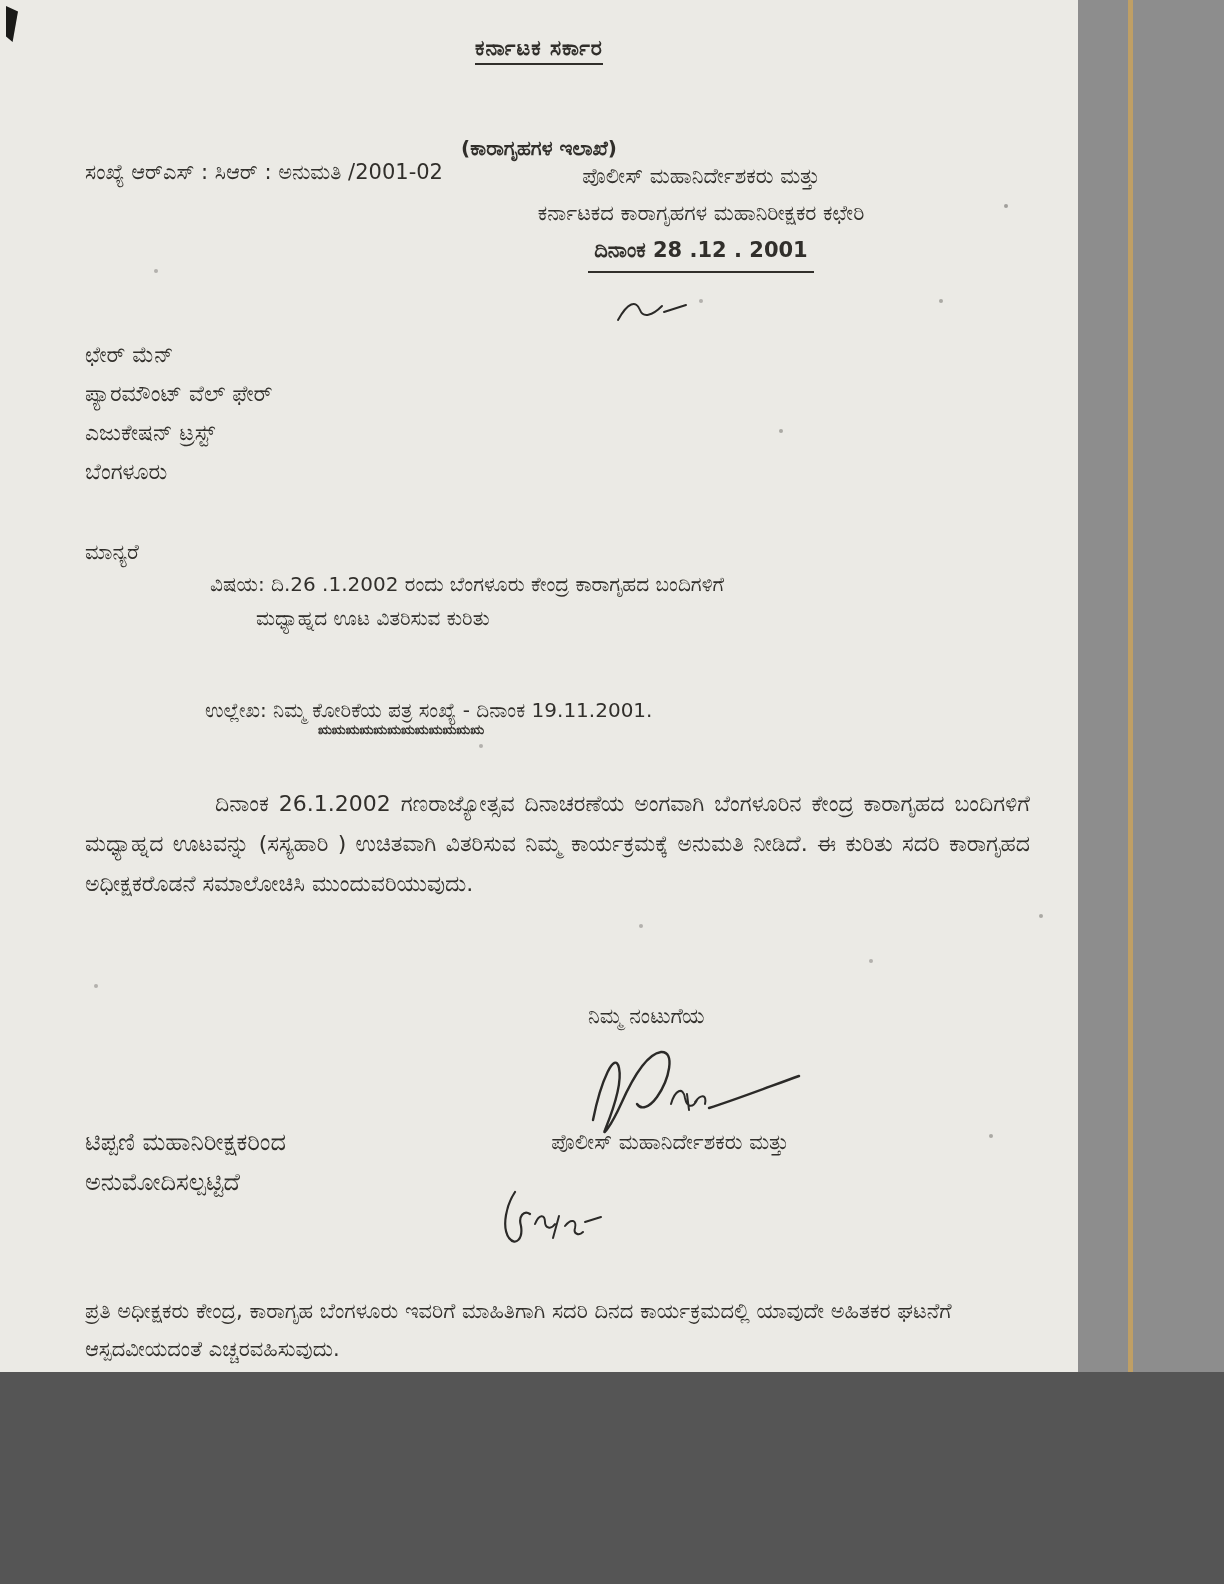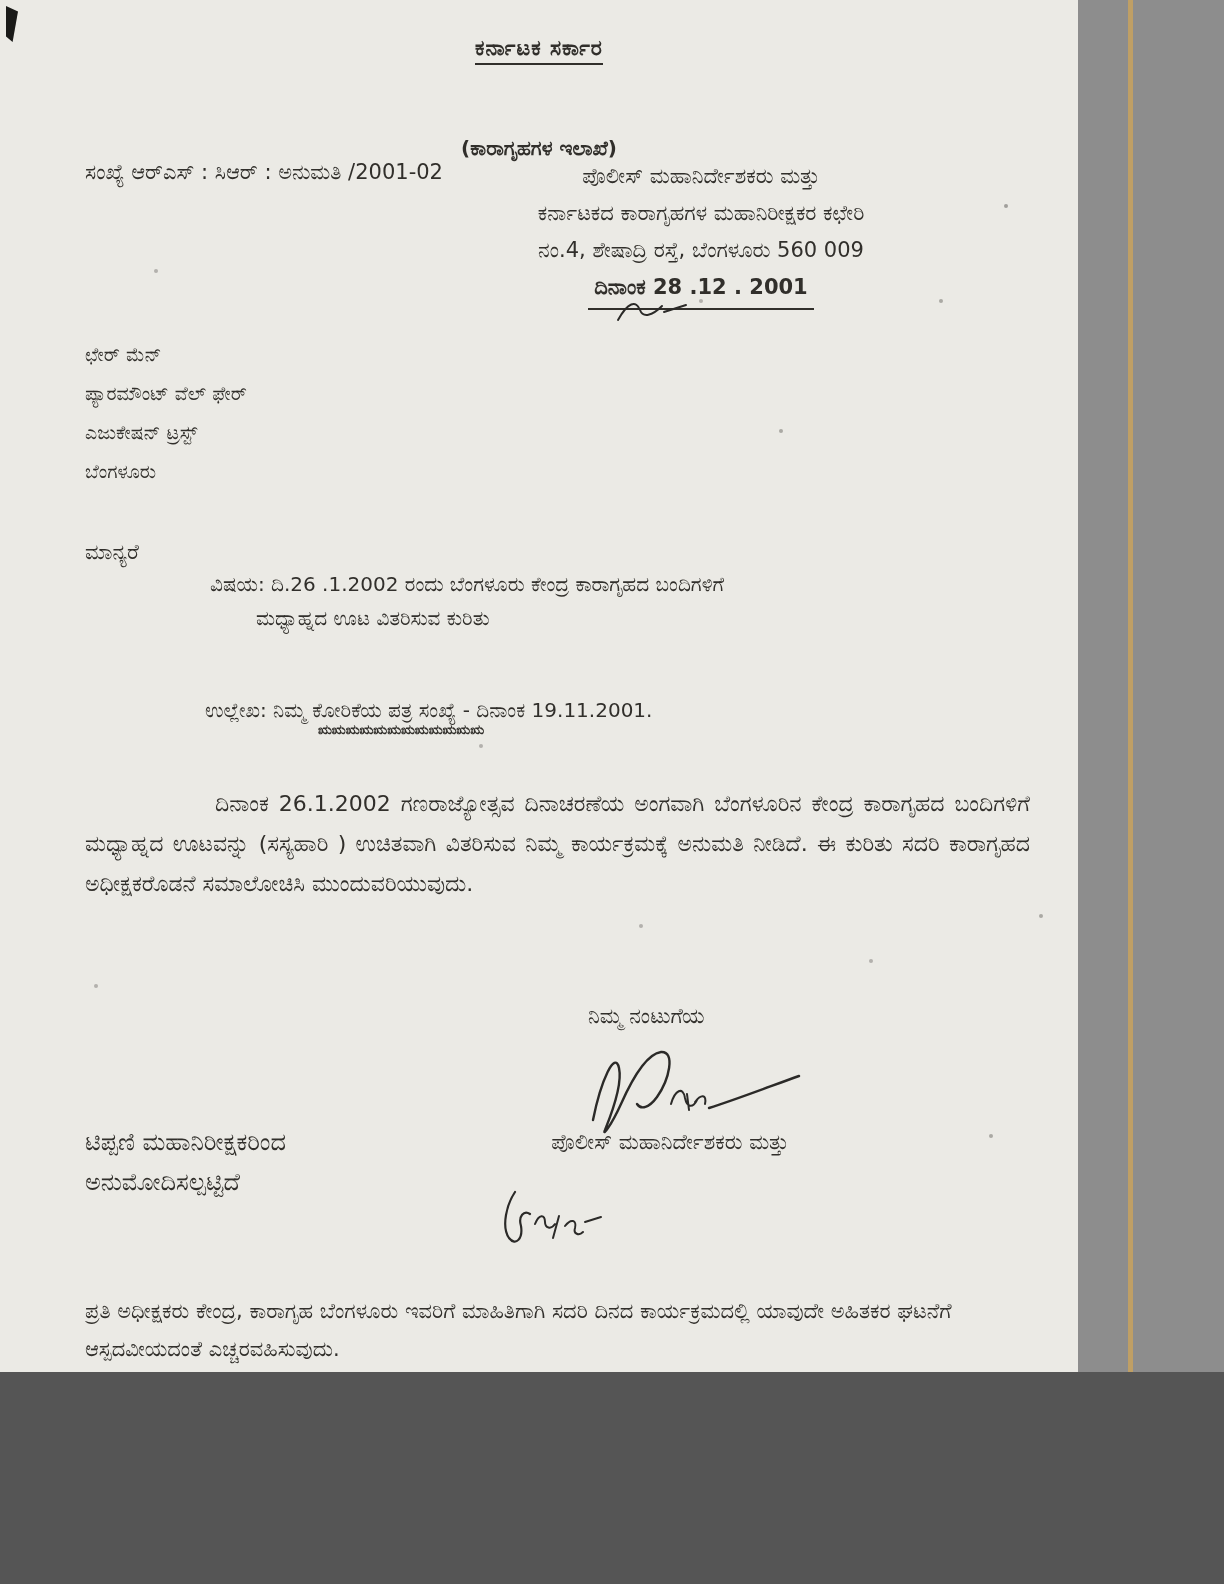--- a/index.html
+++ b/index.html
@@ -26,21 +26,21 @@
       960px 1450px 0 1px rgba(50,48,44,.3), 1010px 1475px 0 1px rgba(50,48,44,.35),
       700px 300px 0 1px rgba(50,48,44,.3), 480px 745px 0 1px rgba(50,48,44,.3);}
   .abs{position:absolute;}
   .center-col{left:0;right:146px;text-align:center;}
   .doc-title{top:36px;font-size:21px;font-weight:bold;letter-spacing:1px;}
   .doc-title span{border-bottom:2px solid #312f2b;padding-bottom:3px;}
   .doc-dept{top:88px;font-size:20px;font-weight:bold;margin-top:48px;}
   .ref-number{left:85px;top:160px;font-size:21px;}
   .office-block{left:478px;top:158px;width:446px;text-align:center;font-size:21px;line-height:37px;}
   .office-date{display:inline-block;border-bottom:2px solid #312f2b;padding:0 6px 2px 6px;font-weight:bold;}
-  .recipient{left:85px;top:335px;font-size:19px;line-height:39px;}
+  .recipient{left:85px;top:335px;font-size:22px;line-height:39px;}
   .salutation{left:85px;top:540px;font-size:21px;}
   .subject-1{left:210px;top:572px;font-size:20px;}
   .subject-2{left:256px;top:606px;font-size:20px;}
   .ref-line{left:205px;top:662px;font-size:20px;margin-top:36px;}
   .separator{left:318px;top:722px;font-size:13px;letter-spacing:0px;font-weight:bold;}
   .body-para{left:85px;top:784px;width:945px;font-size:22px;line-height:40px;text-indent:130px;text-align:justify;}
   .closing{left:588px;top:1004px;font-size:21px;}
   .signatory{left:452px;top:1122px;width:436px;text-align:center;font-size:21px;line-height:40px;}
   .approval-note{left:85px;top:1122px;font-size:24px;line-height:40px;}
   .footer-note{left:85px;top:1292px;width:950px;font-size:21px;line-height:38px;}
@@ -62,21 +62,20 @@
   <div class="abs center-col doc-title">
     <span>ಕರ್ನಾಟಕ ಸರ್ಕಾರ</span>
   </div>
   <div class="abs center-col doc-dept">(ಕಾರಾಗೃಹಗಳ ಇಲಾಖೆ)</div>
 
   <div class="abs ref-number">ಸಂಖ್ಯೆ ಆರ್‌ಎಸ್ : ಸಿಆರ್ : ಅನುಮತಿ /2001-02</div>
 
   <div class="abs office-block">
     <div>ಪೊಲೀಸ್ ಮಹಾನಿರ್ದೇಶಕರು ಮತ್ತು</div>
     <div>ಕರ್ನಾಟಕದ ಕಾರಾಗೃಹಗಳ ಮಹಾನಿರೀಕ್ಷಕರ ಕಛೇರಿ</div>
-    <div>ನಂ.4, ಶೇಷಾದ್ರಿ ರಸ್ತೆ, ಬೆಂಗಳೂರು 560 009</div>
     <div><span class="office-date">ದಿನಾಂಕ  28 .12 . 2001</span></div>
   </div>
 
   <svg class="scribble" style="left:612px;top:296px;" width="84" height="32" viewBox="0 0 84 32">
     <path d="M6,24 C16,6 24,4 28,14 C31,22 40,20 50,10 M52,16 L74,9" stroke-width="2"></path>
   </svg>
 
   <div class="abs recipient">
     <div>ಛೇರ್ ಮೆನ್</div>
     <div>ಪ್ಯಾರಮೌಂಟ್ ವೆಲ್ ಫೇರ್</div>

